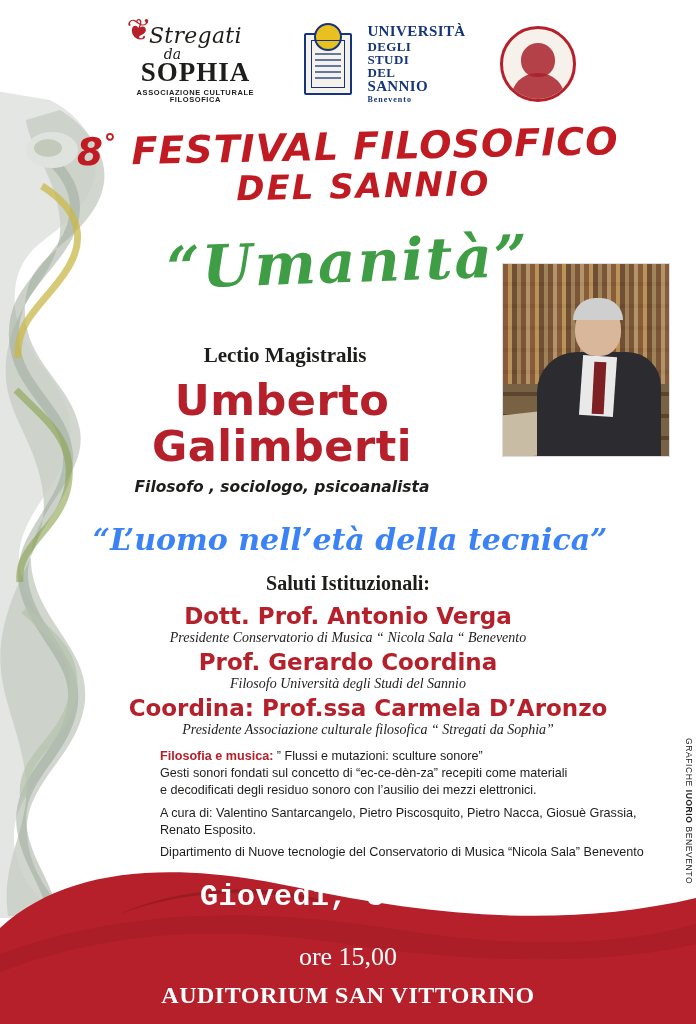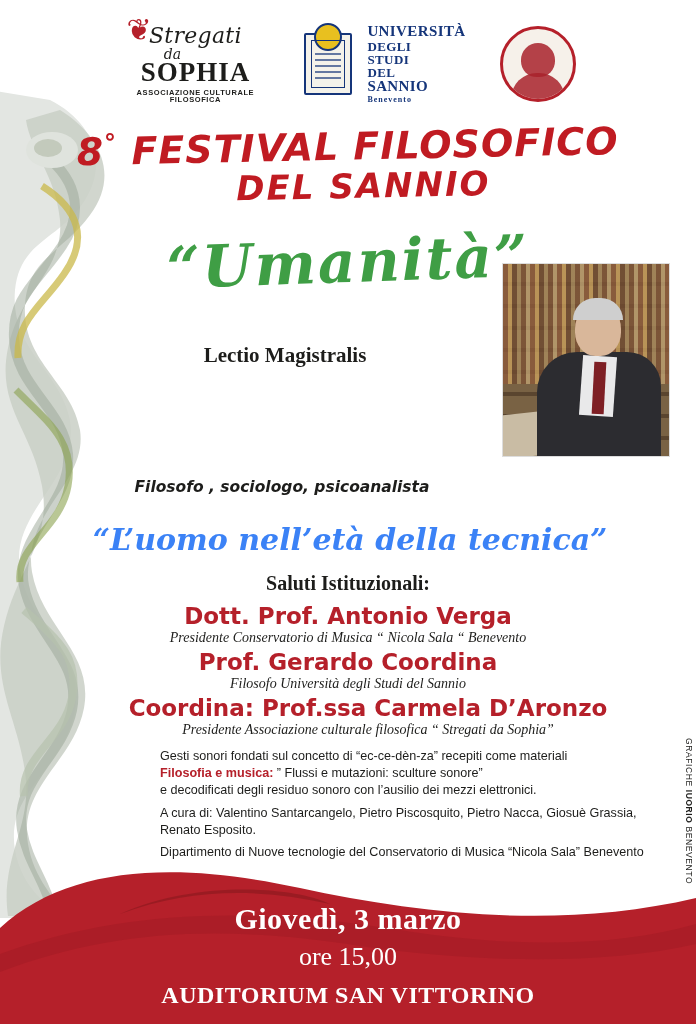--- a/index.html
+++ b/index.html
@@ -398,22 +398,22 @@
     pointer-events: none;
   }
   .band-text {
     position: absolute;
     left: 0;
     width: 696px;
     text-align: center;
     color: #ffffff;
   }
   .band-day {
-    top: 902px;
-    font-family: Liberation Serif, serif;
+    top: 880px;
+    font-family: Liberation Mono, monospace;
     font-weight: bold;
     font-size: 30px;
     letter-spacing: .5px;
   }
   .band-hour {
     top: 942px;
     font-family: "Liberation Serif", serif;
     font-size: 26px;
   }
   .band-place {
@@ -497,43 +497,47 @@
     <div class="books"></div>
     <div class="desk"></div>
     <div class="person-body"></div>
     <div class="person-shirt"></div>
     <div class="person-tie"></div>
     <div class="person-head"></div>
     <div class="person-hair"></div>
   </div>
 
   <div class="lectio">Lectio Magistralis</div>
+  <div class="speaker">
+    <div>Umberto</div>
+    <div>Galimberti</div>
+  </div>
   <div class="speaker-role">Filosofo , sociologo, psicoanalista</div>
   <div class="talk-title">“L’uomo nell’età della tecnica”</div>
 
   <div class="greetings-label">Saluti Istituzionali:</div>
 
   <div class="greet-block" id="greet0">
     <div class="greet-name">Dott. Prof. Antonio Verga</div>
     <div class="greet-sub">Presidente Conservatorio di Musica “ Nicola Sala “  Benevento</div>
   </div>
   <div class="greet-block" id="greet1">
     <div class="greet-name">Prof. Gerardo Coordina</div>
     <div class="greet-sub">Filosofo Università degli Studi del Sannio</div>
   </div>
   <div class="greet-block" id="greet2">
     <div class="greet-name">Coordina: Prof.ssa Carmela D’Aronzo</div>
     <div class="greet-sub">Presidente Associazione culturale filosofica “ Stregati da Sophia”</div>
   </div>
 
   <div class="music">
-    <div>Gesti sonori fondati sul concetto di “ec-ce-dèn-za” recepiti come materiali</div>
     <div>
       <span class="head">Filosofia e musica:</span><span> ” Flussi e mutazioni: sculture sonore”</span>
     </div>
+    <div>Gesti sonori fondati sul concetto di “ec-ce-dèn-za” recepiti come materiali</div>
     <div>e decodificati degli residuo sonoro con l’ausilio dei mezzi elettronici.</div>
     <div class="credits">A cura di: Valentino Santarcangelo, Pietro Piscosquito, Pietro Nacca, Giosuè Grassia, Renato Esposito.</div>
     <div class="dept">Dipartimento di Nuove tecnologie del Conservatorio di Musica “Nicola Sala”  Benevento</div>
   </div>
 
   <div class="band">
     <svg width="696" height="170" viewBox="0 0 696 170">
       <path d="M0,74 C70,10 180,8 300,34 C420,60 560,76 696,44 L696,170 L0,170 Z" fill="#b5202a"></path>
       <path d="M120,60 C190,34 260,34 330,50 C300,34 200,24 120,60 Z" fill="#8e1920" opacity="0.7"></path>
       <path d="M0,100 C120,56 250,52 400,76 C520,95 620,92 696,70 L696,90 C600,112 470,108 360,92 C220,70 110,76 0,118 Z" fill="#a31c24" opacity="0.55"></path>

